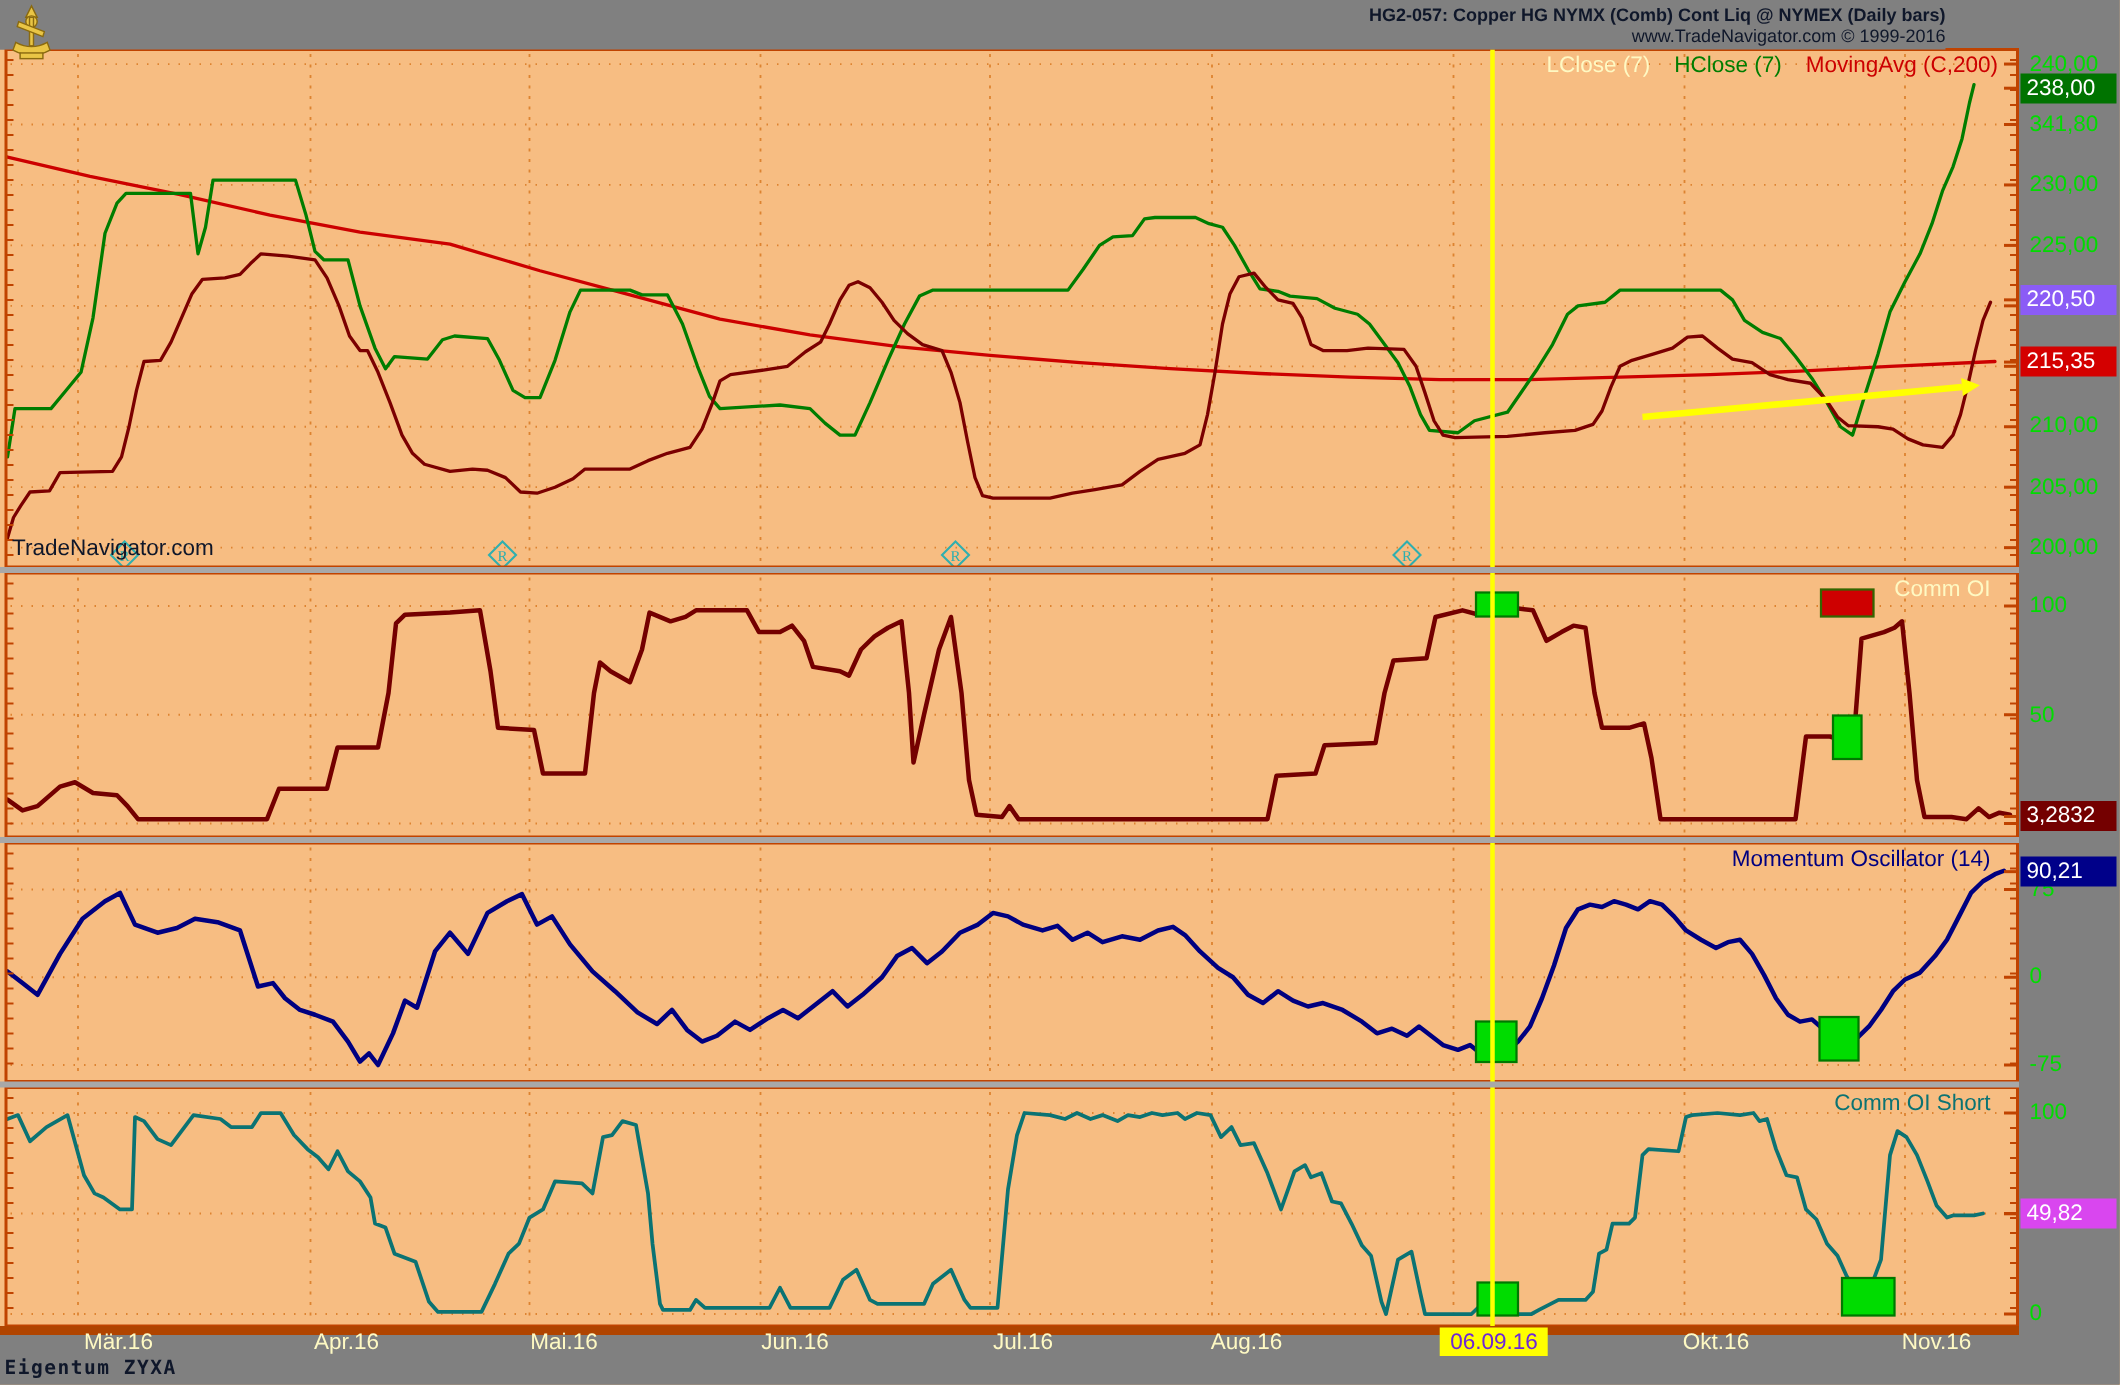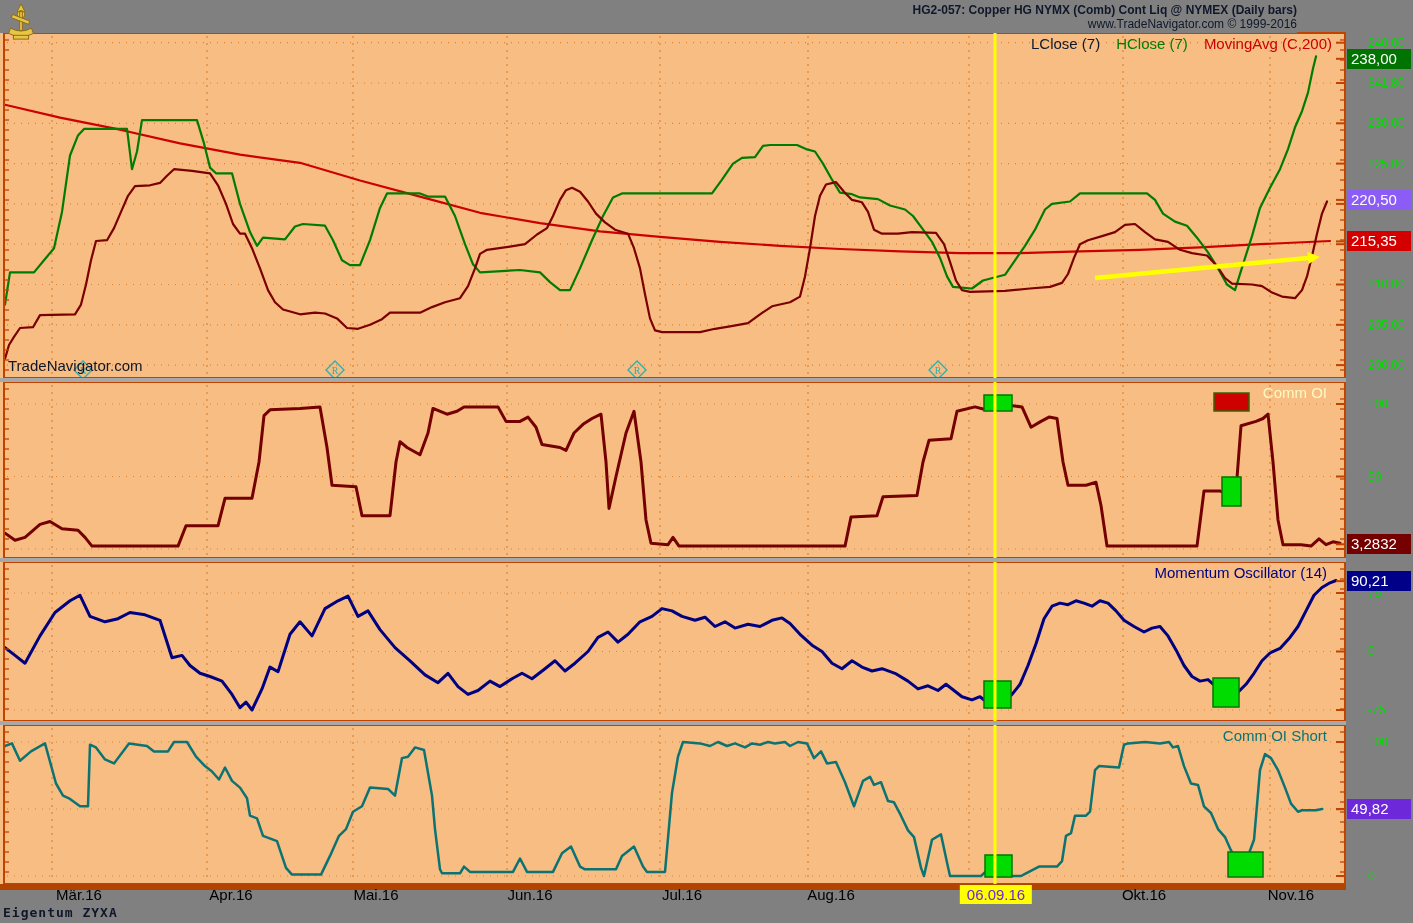--- a/index.html
+++ b/index.html
@@ -5,24 +5,24 @@
   html,body{margin:0;padding:0;background:#808080;}
   #screen{position:relative;width:1413px;height:923px;overflow:hidden;background:#808080;
           font-family:"Liberation Sans",sans-serif;}
   .titlebar{position:absolute;top:0;left:0;width:1297px;height:33px;background:#808080;
             text-align:right;color:#0f172a;z-index:4;}
   .t1{font-weight:bold;font-size:12px;padding-top:3px;white-space:nowrap;}
   .t2{font-size:12px;white-space:nowrap;}
   #logo{position:absolute;left:2px;top:2px;width:38px;height:40px;z-index:6;}
   #chart-svg{position:absolute;left:0;top:0;z-index:1;}
   #labels{position:absolute;left:0;top:0;width:1413px;height:923px;z-index:3;pointer-events:none;}
-  .ylabel{position:absolute;left:1353px;color:#00DC00;font-size:12px;height:20px;line-height:20px;white-space:nowrap;margin-left:15px;}
+  .ylabel{position:absolute;left:1353px;color:#00DC00;font-size:15px;height:20px;line-height:20px;white-space:nowrap;}
   .badge{position:absolute;left:1347px;color:#FFFFFF;font-size:15px;height:20px;line-height:20px;
          padding:0 4px;min-width:56px;white-space:nowrap;}
-  .xlabel{position:absolute;top:886px;color:#000000;font-size:15px;transform:translateX(-50%);white-space:nowrap;}
+  .xlabel{position:absolute;top:886px;color:#fef9c3;font-size:15px;transform:translateX(-50%);white-space:nowrap;}
   .xlabel.hl{background:#FFFF00;color:#6d28d9;padding:1px 7px;top:885px;}
   .ptitle{position:absolute;right:86px;font-size:15px;white-space:nowrap;}
   .legend{position:absolute;top:35px;right:81px;font-size:15px;white-space:nowrap;}
   .legend span{margin-left:16px;}
   .watermark{position:absolute;left:8px;top:357px;font-size:15px;color:#0f172a;z-index:3;}
   .footer{position:absolute;left:3px;top:905px;font-family:"DejaVu Sans Mono",monospace;
           font-size:13px;font-weight:bold;color:#0f172a;letter-spacing:1px;z-index:4;}
   .splitter{position:absolute;left:0;width:1346px;height:4px;background:#A8A8A8;z-index:2;}
 </style>
 </head>
@@ -378,33 +378,33 @@
       <div class="ylabel" style="top: 33px;">240,00</div>
       <div class="ylabel" style="top: 73px;">341,80</div>
       <div class="ylabel" style="top: 113px;">230,00</div>
       <div class="ylabel" style="top: 154px;">225,00</div>
       <div class="ylabel" style="top: 274px;">210,00</div>
       <div class="ylabel" style="top: 315px;">205,00</div>
       <div class="ylabel" style="top: 355px;">200,00</div>
       <div class="badge" style="top: 49px; background: rgb(0, 115, 0);">238,00</div>
       <div class="badge" style="top: 190px; background: #8b5cf6;">220,50</div>
       <div class="badge" style="top: 231px; background: rgb(212, 0, 0);">215,35</div>
-      <div class="legend"><span style="color: #0f172a;">LClose (7)</span><span style="color: rgb(0, 125, 0);">HClose (7)</span><span style="color: rgb(204, 0, 0);">MovingAvg (C,200)</span></div>
+      <div class="legend"><span style="color: #fef9c3;">LClose (7)</span><span style="color: rgb(0, 125, 0);">HClose (7)</span><span style="color: rgb(204, 0, 0);">MovingAvg (C,200)</span></div>
       <div class="ylabel" style="top: 394px;">100</div>
       <div class="ylabel" style="top: 467px;">50</div>
       <div class="ylabel" style="top: 539px;">0</div>
       <div class="badge" style="top: 534px; background: rgb(116, 0, 0);">3,2832</div>
       <div class="ptitle" style="top: 384px; color: #fef9c3;">Comm OI</div>
       <div class="ylabel" style="top: 583px;">75</div>
       <div class="ylabel" style="top: 641px;">0</div>
       <div class="ylabel" style="top: 700px;">-75</div>
       <div class="badge" style="top: 571px; background: rgb(0, 0, 137);">90,21</div>
       <div class="ptitle" style="top: 564px; color: rgb(0, 0, 128);">Momentum Oscillator (14)</div>
       <div class="ylabel" style="top: 732px;">100</div>
       <div class="ylabel" style="top: 866px;">0</div>
-      <div class="badge" style="top: 799px; background: #6d28d9;">49,82</div>
+      <div class="badge" style="top: 799px; background: #d946ef;">49,82</div>
       <div class="ptitle" style="top: 727px; color: rgb(11, 115, 115);">Comm OI Short</div>
     </div>
 
   <span class="watermark">TradeNavigator.com</span>
   <div class="footer">Eigentum ZYXA</div>
 
 </div>
 
 </body></html>

